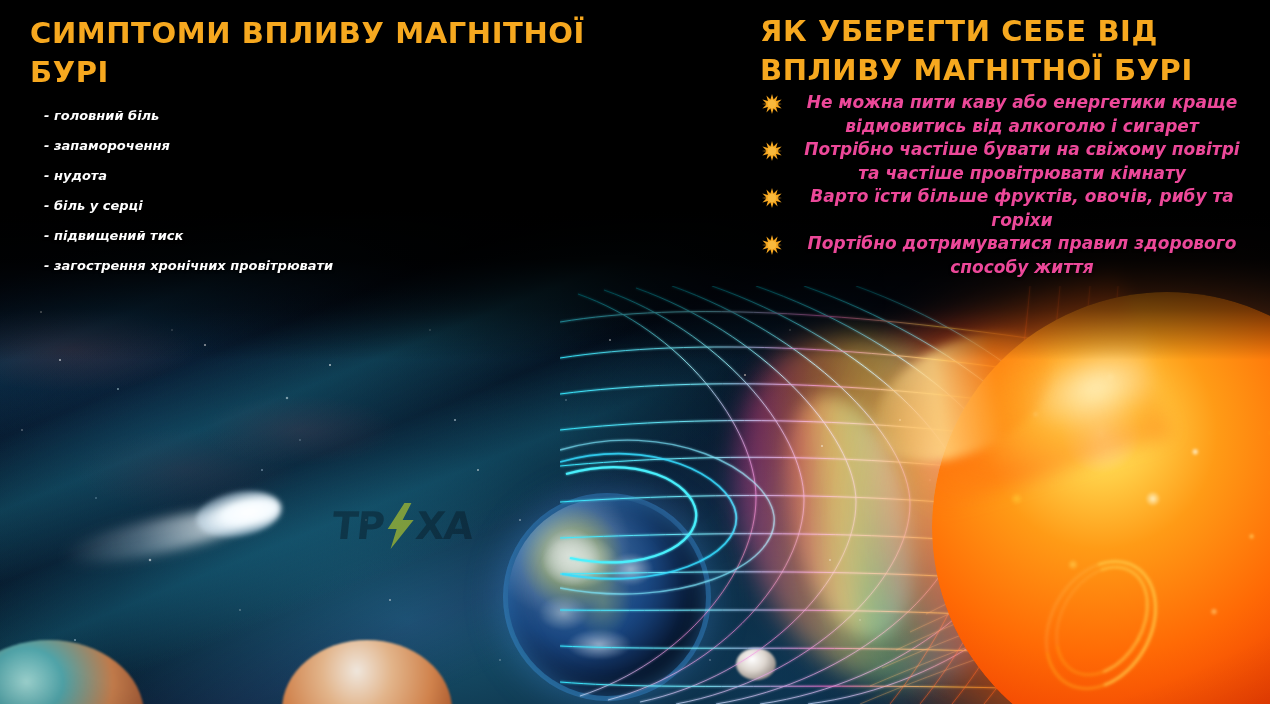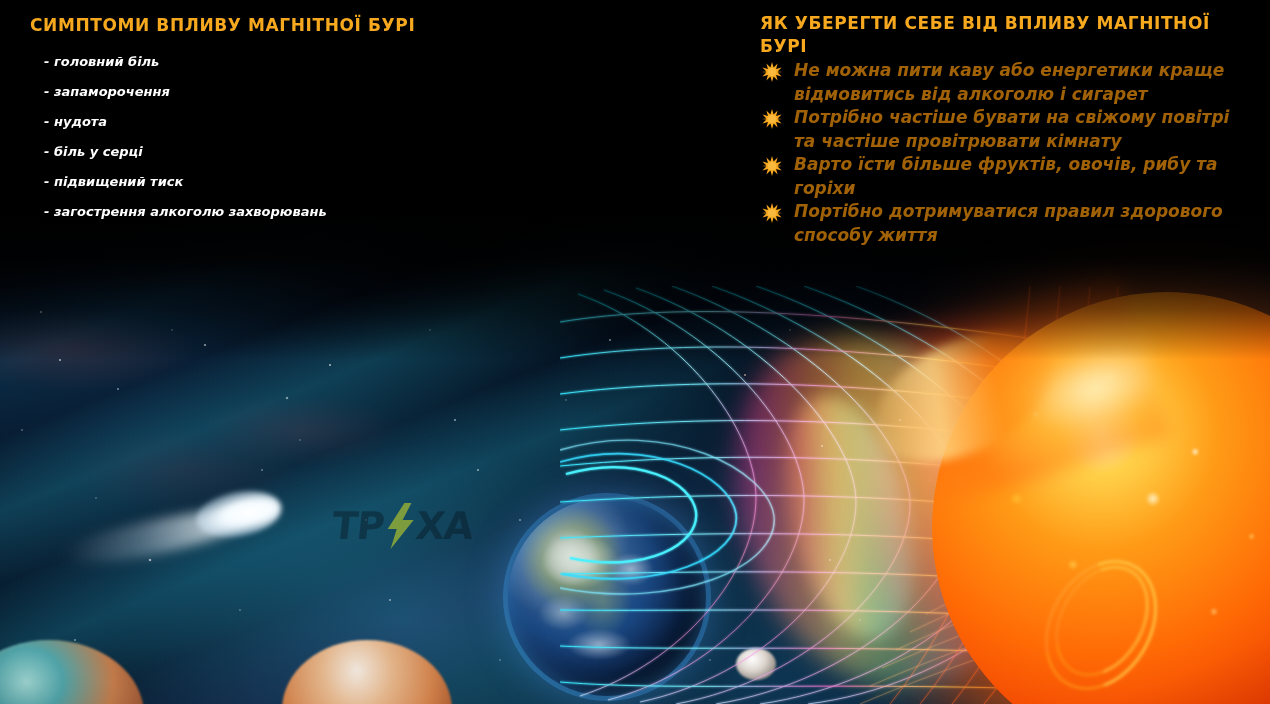--- a/index.html
+++ b/index.html
@@ -348,21 +348,21 @@
     position: absolute;
     left: 760px; top: 12px;
     width: 490px;
     z-index: 5;
   }
 
   .heading {
     color: #f6a81f;
     font-family: "DejaVu Sans", sans-serif;
     font-weight: 700;
-    font-size: 17px;
+    font-size: 29px;
     letter-spacing: 0.6px;
     line-height: 1.33;
     text-transform: uppercase;
     margin: 0 0 6px 0;
     text-shadow: 0 1px 2px rgba(0,0,0,0.9);
   }
   .col-right .heading { margin-bottom: 2px; }
 
   .symptom-list {
     list-style: none;
@@ -380,29 +380,30 @@
     white-space: nowrap;
     text-shadow: 0 1px 3px rgba(0,0,0,0.95);
   }
 
   .tips-list {
     list-style: none;
     margin: 0; padding: 0;
   }
   .tips-list li {
     position: relative;
-    color: #a16207;
+    color: #ec4899;
     font-family: "DejaVu Sans", sans-serif;
     font-style: italic;
     font-weight: 700;
     font-size: 17px;
     line-height: 23.5px;
     padding-left: 34px;
     margin-bottom: 0px;
     text-shadow: 0 1px 3px rgba(0,0,0,0.95);
+    text-align: center;
   }
   .tip-star {
     position: absolute;
     left: 2px; top: 3px;
     width: 20px; height: 20px;
     display: block;
   }
 </style>
 </head>
 <body>
@@ -525,21 +526,21 @@
   </div>
 
   <div class="col-left">
     <h2 class="heading">СИМПТОМИ ВПЛИВУ МАГНІТНОЇ БУРІ</h2>
     <ul class="symptom-list">
       <li>- головний біль</li>
       <li>- запаморочення</li>
       <li>- нудота</li>
       <li>- біль у серці</li>
       <li>- підвищений тиск</li>
-      <li>- загострення алкоголю захворювань</li>
+      <li>- загострення хронічних провітрювати</li>
     </ul>
   </div>
 
   <div class="col-right">
     <h2 class="heading">ЯК УБЕРЕГТИ СЕБЕ ВІД ВПЛИВУ МАГНІТНОЇ БУРІ</h2>
     <ul class="tips-list">
       <li>
         <svg class="tip-star" viewBox="0 0 20 20" aria-hidden="true">
           <polygon fill="#f7a821" points="10,0 11.6,5.6 15.6,1.6 14.1,7.1 19.6,5.6 15.6,9.6 20,10 15.6,10.4 19.6,14.4 14.1,12.9 15.6,18.4 11.6,14.4 10,20 8.4,14.4 4.4,18.4 5.9,12.9 0.4,14.4 4.4,10.4 0,10 4.4,9.6 0.4,5.6 5.9,7.1 4.4,1.6 8.4,5.6"></polygon>
           <circle cx="10" cy="10" r="4.2" fill="#f9b93c"></circle>

